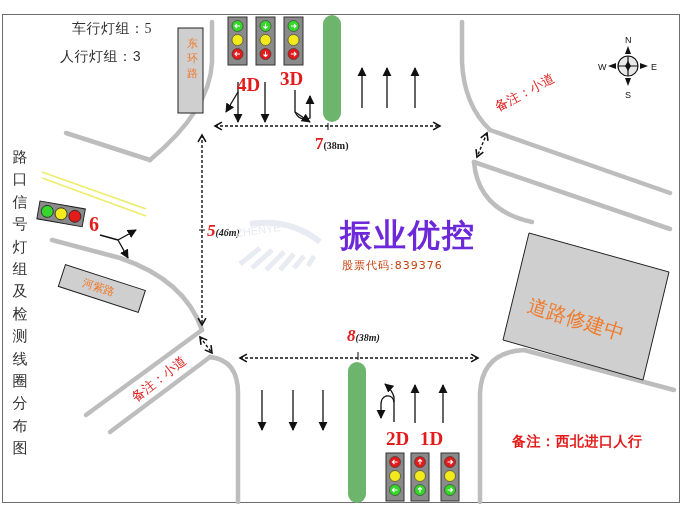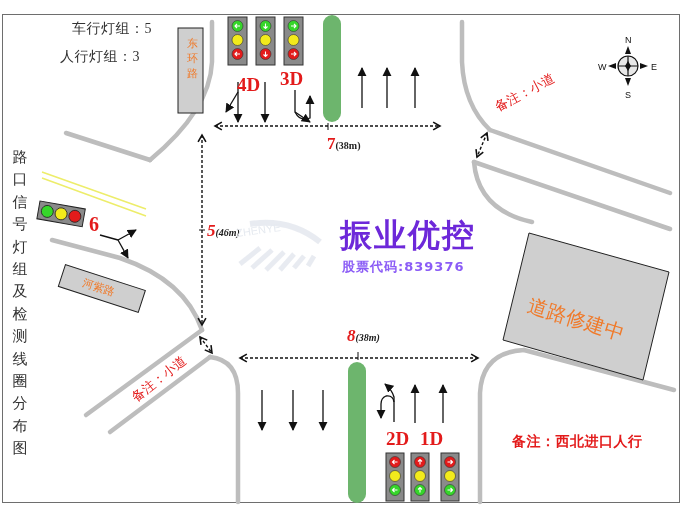--- a/index.html
+++ b/index.html
@@ -12,21 +12,21 @@
   .info-line { font-size: 14px; color: #333; letter-spacing: 0.5px; }
   .vertical-title { position: absolute; left: 10px; top: 146px; width: 20px;
                     font-size: 15px; line-height: 22.4px; color: #333; text-align: center; }
   .vertical-title span { display: block; }
   .group-label { font-weight: bold; color: #e31b1b; font-size: 19px; }
   .dist-label { color: #e31b1b; font-weight: bold; font-size: 17px; }
   .dist-label small { color: #222; font-size: 10px; font-weight: bold; }
   .note-red { color: #e31b1b; font-size: 13px; }
   .note-bottom { color: #e31b1b; font-size: 14px; font-weight: bold; line-height: 21px; letter-spacing: 0.5px; }
   .watermark-name { color: #6d28d9; font-family: "DejaVu Sans", sans-serif; font-weight: bold; font-size: 32px; letter-spacing: 2px; }
-  .watermark-code { color: #8b5cf6; font-family: "DejaVu Sans", sans-serif; font-size: 13px; letter-spacing: 1px; font-weight: bold; }
+  .watermark-code { color: #c2410c; font-family: "DejaVu Sans", sans-serif; font-size: 11px; letter-spacing: 1px; }
   .road-name { color: #f07a2a; font-size: 11px; }
   .construction-label { color: #f07a2a; font-family: "DejaVu Sans", sans-serif; font-size: 20px; }
   .compass-letter { font-family: "Liberation Sans", sans-serif; font-size: 9px; color: #111; }
 </style>
 </head>
 <body>
 
 <div id="frame"></div>
 
 <svg id="canvas" viewBox="0 0 684 520" xmlns="http://www.w3.org/2000/svg">
@@ -196,21 +196,21 @@
       <path d="M-14,22 L4,4"></path>
       <path d="M0,22 L14,6"></path>
       <path d="M14,20 L24,8"></path>
       <path d="M28,18 L34,8"></path>
     </g>
     <path d="M-30,-24 Q10,-30 40,-6" stroke="#d7dce6" stroke-width="6" fill="none"></path>
   </g>
 </svg>
 
 <div class="abs info-line" style="left:60px; top:20px;margin-left:12px;">车行灯组：5</div>
-<div class="abs info-line" style="left:60px; top:48px;">人行灯组：3</div>
+<div class="abs info-line" style="left:60px; top:48px;font-family:Liberation Mono, monospace;">人行灯组：3</div>
 
 <div class="vertical-title">
   <span>路</span>
     <span>口</span>
     <span>信</span>
     <span>号</span>
     <span>灯</span>
     <span>组</span>
     <span>及</span>
     <span>检</span>
@@ -224,21 +224,21 @@
 
 <div class="abs road-name" style="left:184px; top:36px; width:14px; line-height:15px; text-align:right; word-break:break-all;">东环路</div>
 <div class="abs road-name" style="left:82px; top:280px; transform:rotate(18deg);">河紫路</div>
 
 <div class="abs group-label" style="left:237px; top:74px;">4D</div>
 <div class="abs group-label" style="left:280px; top:68px;">3D</div>
 <div class="abs group-label" style="left:386px; top:428px;">2D</div>
 <div class="abs group-label" style="left:420px; top:428px;">1D</div>
 <div class="abs group-label" style="left:89px; top:213px; font-size:20px;">6</div>
 
-<div class="abs dist-label" style="left:315px; top:134px;margin-left:12px;"><span>7</span><small>(38m)</small></div>
+<div class="abs dist-label" style="left:315px; top:134px;"><span>7</span><small>(38m)</small></div>
 <div class="abs dist-label" style="left:207px; top:221px;font-style:italic;"><span>5</span><small>(46m)</small></div>
 <div class="abs dist-label" style="left:347px; top:326px;font-style:italic;"><span>8</span><small>(38m)</small></div>
 
 <div class="abs note-red" style="left:492px; top:100px; transform:rotate(-28deg); transform-origin:left top;">备注：小道</div>
 <div class="abs note-red" style="left:128px; top:392px; transform:rotate(-38deg); transform-origin:left top;">备注：小道</div>
 <div class="abs construction-label" style="left:532px; top:292px; transform:rotate(17deg); transform-origin:left top;">道路修建中</div>
 <div class="abs note-bottom" style="left:512px; top:431px;">
   <div>备注：西北进口人行</div>
 </div>
 

